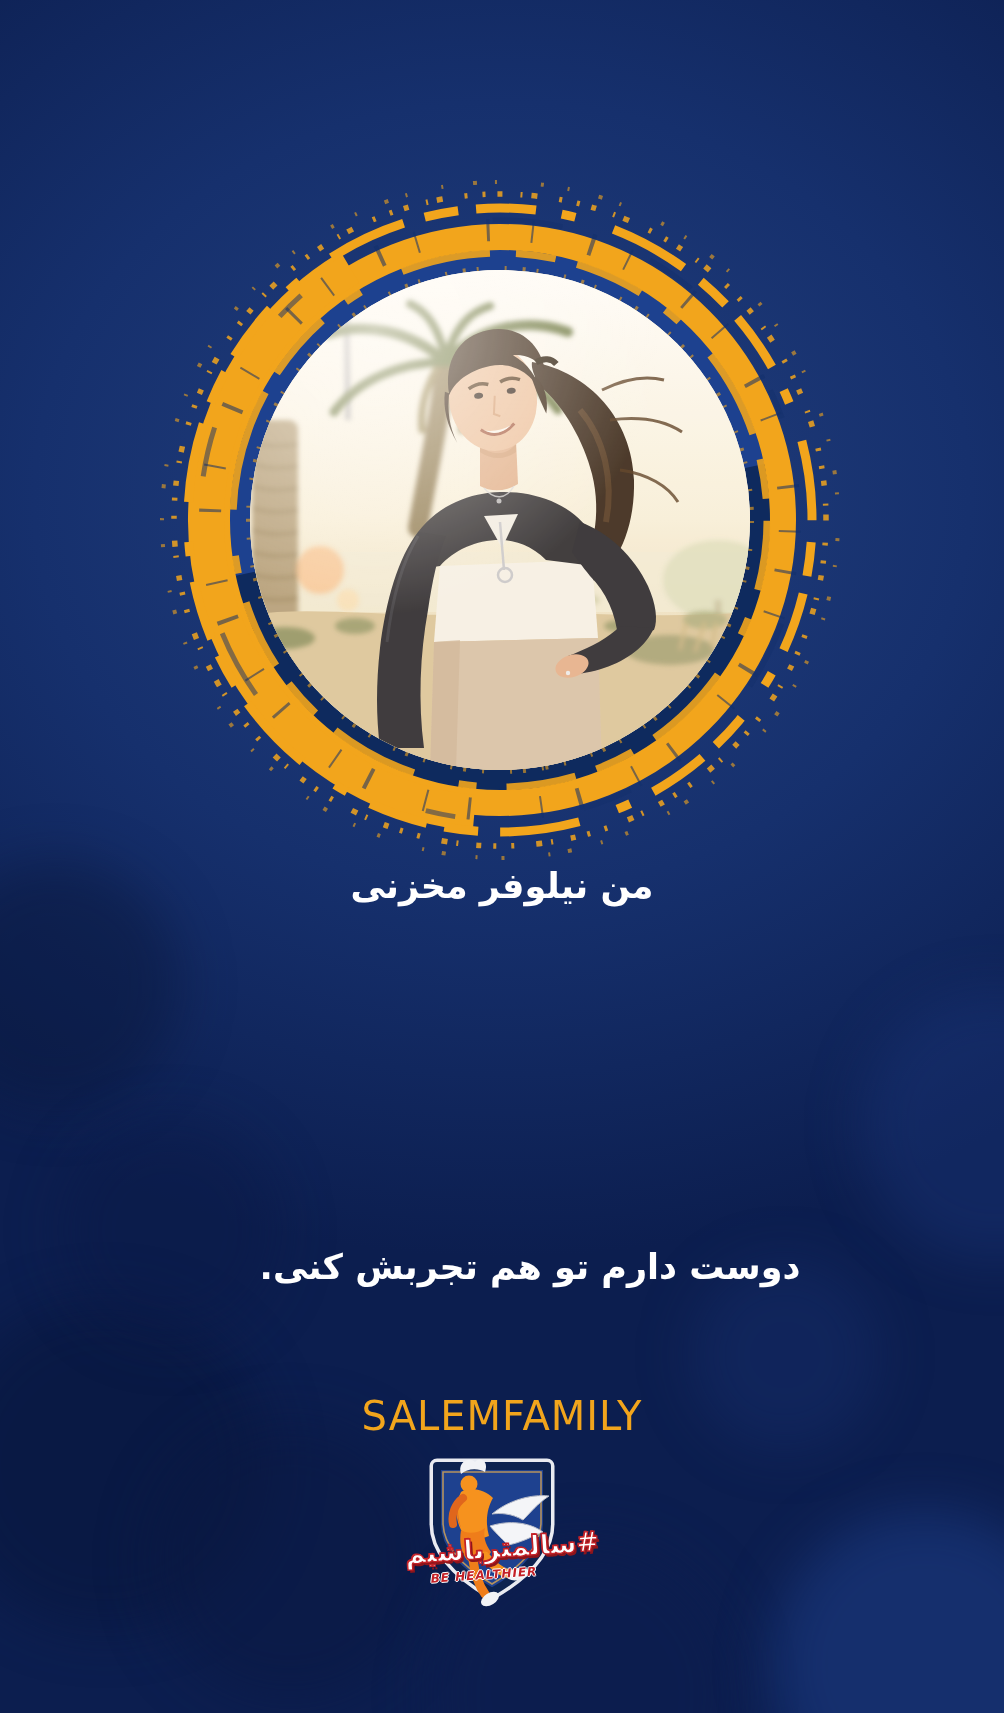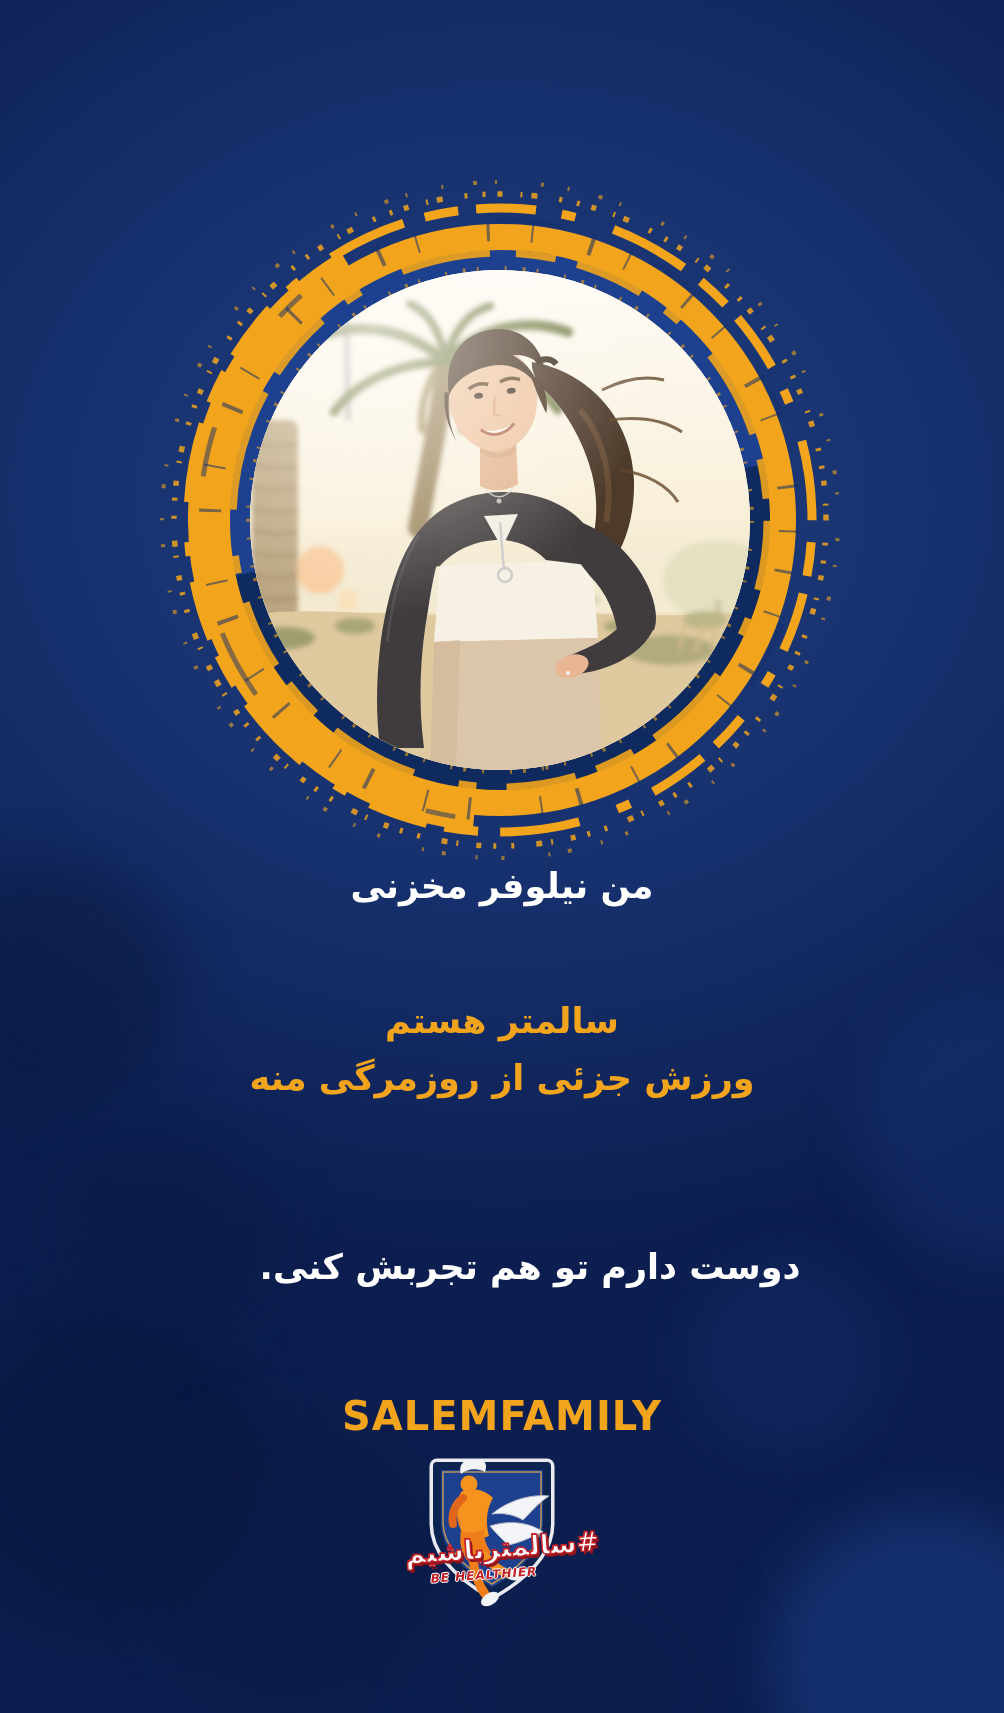--- a/index.html
+++ b/index.html
@@ -28,21 +28,21 @@
   .photo-wrap svg{display:block;width:500px;height:500px;}
 
   .txt{position:absolute;left:0;width:1004px;text-align:center;color:var(--text-white,#fff);}
   .txt p{margin:0;font-weight:700;font-size:35px;line-height:57px;}
   .gold-text{color:var(--gold,#F2A51C);}
   .intro{top:858px;}
   .achievements{top:993px;}
   .invite{top:1239px;margin-left:28px;}
   .promo{
     position:absolute;left:0;top:1392px;width:1004px;text-align:center;
-    color:var(--gold,#F2A51C);font-weight:700;font-size:40px;line-height:48px;letter-spacing:1px;
+    color:var(--gold,#F2A51C);font-weight:400;font-size:40px;line-height:48px;letter-spacing:1px;
   }
 
   .logo{position:absolute;left:397px;top:1452px;width:210px;height:210px;}
   .logo svg{position:absolute;left:0;top:0;width:210px;height:210px;}
   .logo-band{
     position:absolute;left:-8px;top:80px;width:226px;text-align:center;
     transform:rotate(-4deg);
     font-size:27px;font-weight:700;color:#fff;
     -webkit-text-stroke:1.3px var(--logo-red,#C42127);
     text-shadow:2px 3px 0 var(--logo-red-dark,#8E151B), -1px -1px 0 var(--logo-red,#C42127);
@@ -231,22 +231,20 @@
         <rect width="500" height="500" fill="#FFE3B0" opacity=".1"></rect>
       </svg>
     </div>
   </div>
 
   <section class="txt intro" dir="rtl">
     <p>من نیلوفر مخزنی</p>
   </section>
 
   <section class="txt achievements" dir="rtl">
-    <p class="gold-text">سالمتر هستم</p>
-    <p class="gold-text">ورزش جزئی از روزمرگی منه</p>
   </section>
 
   <section class="txt invite" dir="rtl">
     <p>دوست دارم تو هم تجربش کنی.</p>
   </section>
 
   <div class="promo">SALEMFAMILY</div>
 
   <div class="logo">
     <svg viewBox="0 0 210 210">

